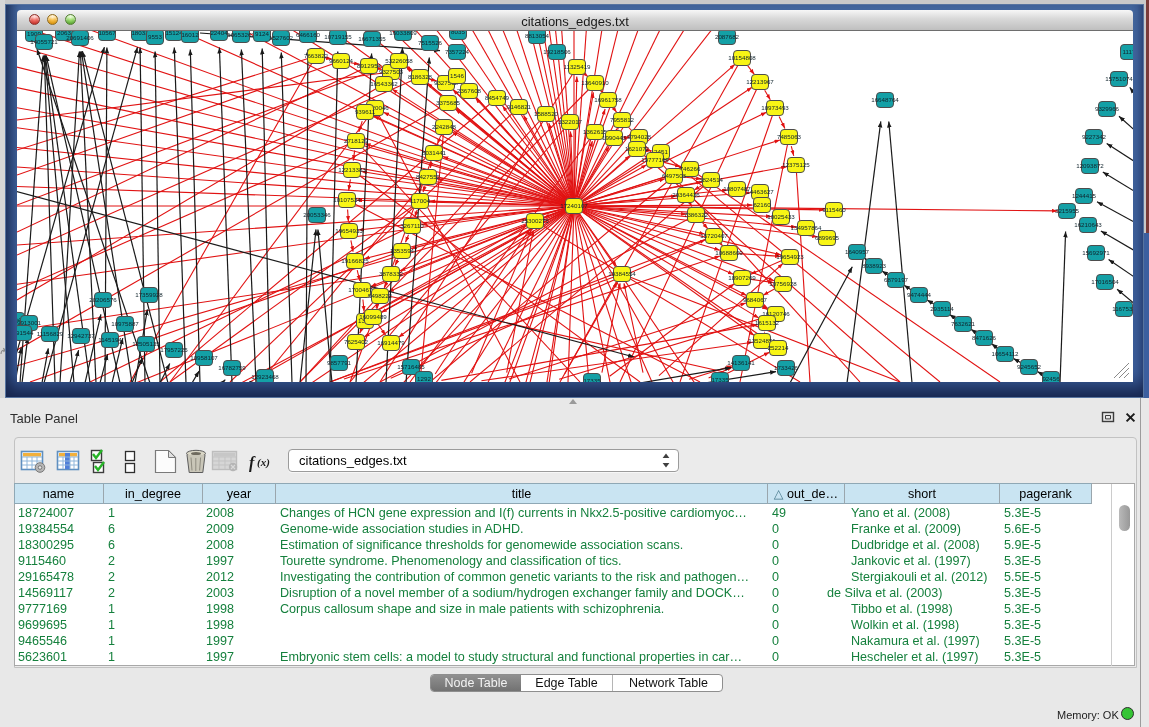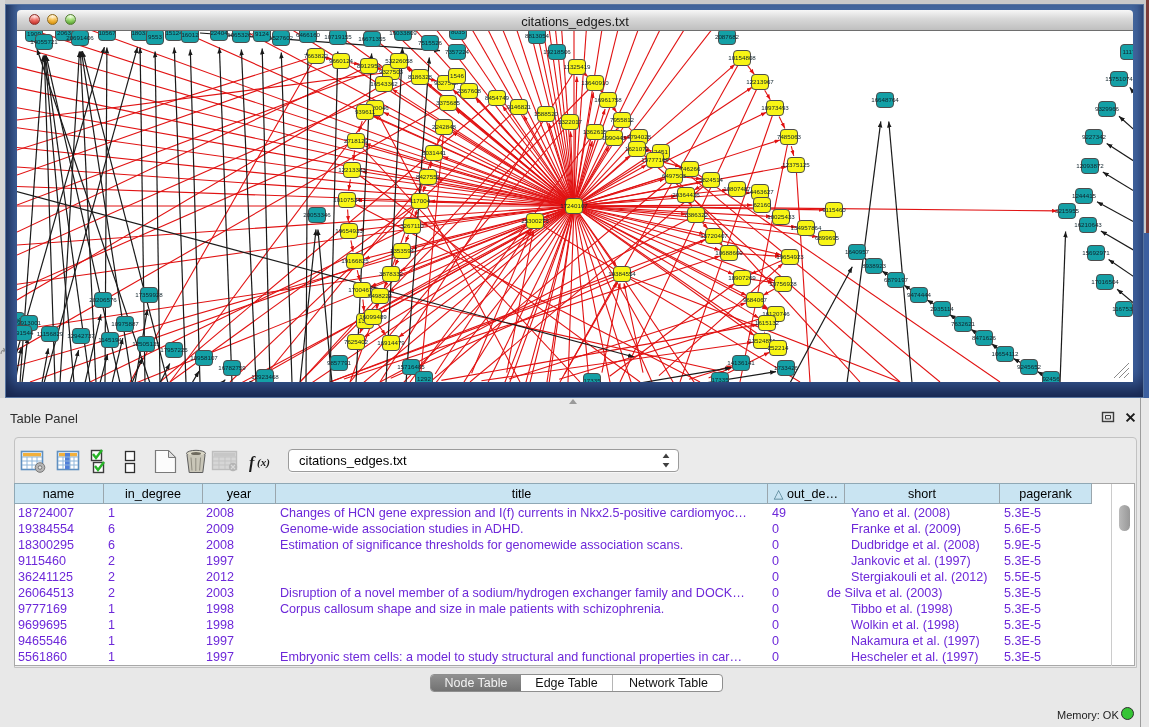--- a/index.html
+++ b/index.html
@@ -1,17 +1,17 @@
 <!DOCTYPE html>
 <html><head><meta charset="utf-8"><style>
 * { margin:0; padding:0; box-sizing:border-box; }
 html,body { width:1149px; height:727px; overflow:hidden; background:#e8e8e8;
   font-family:"Liberation Sans",sans-serif; position:relative; }
 .abs { position:absolute; }
-.trow { position:absolute; left:0px; width:1111px; height:16px; font-size:12.6px; color:#6d28d9; }
+.trow { position:absolute; left:0px; width:1111px; height:16px; font-size:12.6px; color:#15803d; }
 .trow span { position:absolute; top:1px; white-space:nowrap; }
 .hcell { position:absolute; top:0; height:20px; line-height:20px; text-align:center;
   font-size:12.6px; color:#000; border-right:1px solid #9aa6ad; }
 </style></head>
 <body>
 
 <div class="abs" style="left:0;top:0;width:1149px;height:4px;background:#c9c9c9"></div>
 <div class="abs" style="left:0;top:0;width:5px;height:398px;background:#d6d6d6"></div>
 <div class="abs" style="left:1144px;top:0;width:5px;height:398px;background:#c9c9c9"></div>
 <div class="abs" style="left:1146px;top:0;width:3px;height:233px;background:#7a3a38"></div>
@@ -746,34 +746,36 @@
     <span style="left:206px">2008</span>
     <span style="left:280px">Estimation of significance thresholds for genomewide association scans.</span>
     <span style="left:772px">0</span>
     <span style="left:851px">Dudbridge et al. (2008)</span>
     <span style="left:1004px">5.9E-5</span>
   </div>
 <div class="trow" style="top:552.8px">
     <span style="left:18px">9115460</span>
     <span style="left:108px">2</span>
     <span style="left:206px">1997</span>
+    <span style="left:280px">Tourette syndrome. Phenomenology and classification of tics.</span>
     <span style="left:772px">0</span>
     <span style="left:851px">Jankovic et al. (1997)</span>
     <span style="left:1004px">5.3E-5</span>
   </div>
 <div class="trow" style="top:568.9px">
-    <span style="left:18px">36241125</span>
+    <span style="left:18px">29165478</span>
     <span style="left:108px">2</span>
     <span style="left:206px">2012</span>
+    <span style="left:280px">Investigating the contribution of common genetic variants to the risk and pathogen…</span>
     <span style="left:772px">0</span>
     <span style="left:851px">Stergiakouli et al. (2012)</span>
     <span style="left:1004px">5.5E-5</span>
   </div>
 <div class="trow" style="top:585.0px">
-    <span style="left:18px">26064513</span>
+    <span style="left:18px">14569117</span>
     <span style="left:108px">2</span>
     <span style="left:206px">2003</span>
     <span style="left:280px">Disruption of a novel member of a sodium/hydrogen exchanger family and DOCK…</span>
     <span style="left:772px">0</span>
     <span style="left:827px">de Silva et al. (2003)</span>
     <span style="left:1004px">5.3E-5</span>
   </div>
 <div class="trow" style="top:601.1px">
     <span style="left:18px">9777169</span>
     <span style="left:108px">1</span>
@@ -793,21 +795,21 @@
   </div>
 <div class="trow" style="top:633.3px">
     <span style="left:18px">9465546</span>
     <span style="left:108px">1</span>
     <span style="left:206px">1997</span>
     <span style="left:772px">0</span>
     <span style="left:851px">Nakamura et al. (1997)</span>
     <span style="left:1004px">5.3E-5</span>
   </div>
 <div class="trow" style="top:649.4px">
-    <span style="left:18px">5561860</span>
+    <span style="left:18px">5623601</span>
     <span style="left:108px">1</span>
     <span style="left:206px">1997</span>
     <span style="left:280px">Embryonic stem cells: a model to study structural and functional properties in car…</span>
     <span style="left:772px">0</span>
     <span style="left:851px">Hescheler et al. (1997)</span>
     <span style="left:1004px">5.3E-5</span>
   </div>
 
 <div class="abs" style="left:1111px;top:484px;width:1px;height:182px;background:#cccccc"></div>
 <div class="abs" style="left:1119px;top:505px;width:11px;height:26px;background:linear-gradient(to right,#b9b9b9,#989898);border-radius:6px;"></div>

